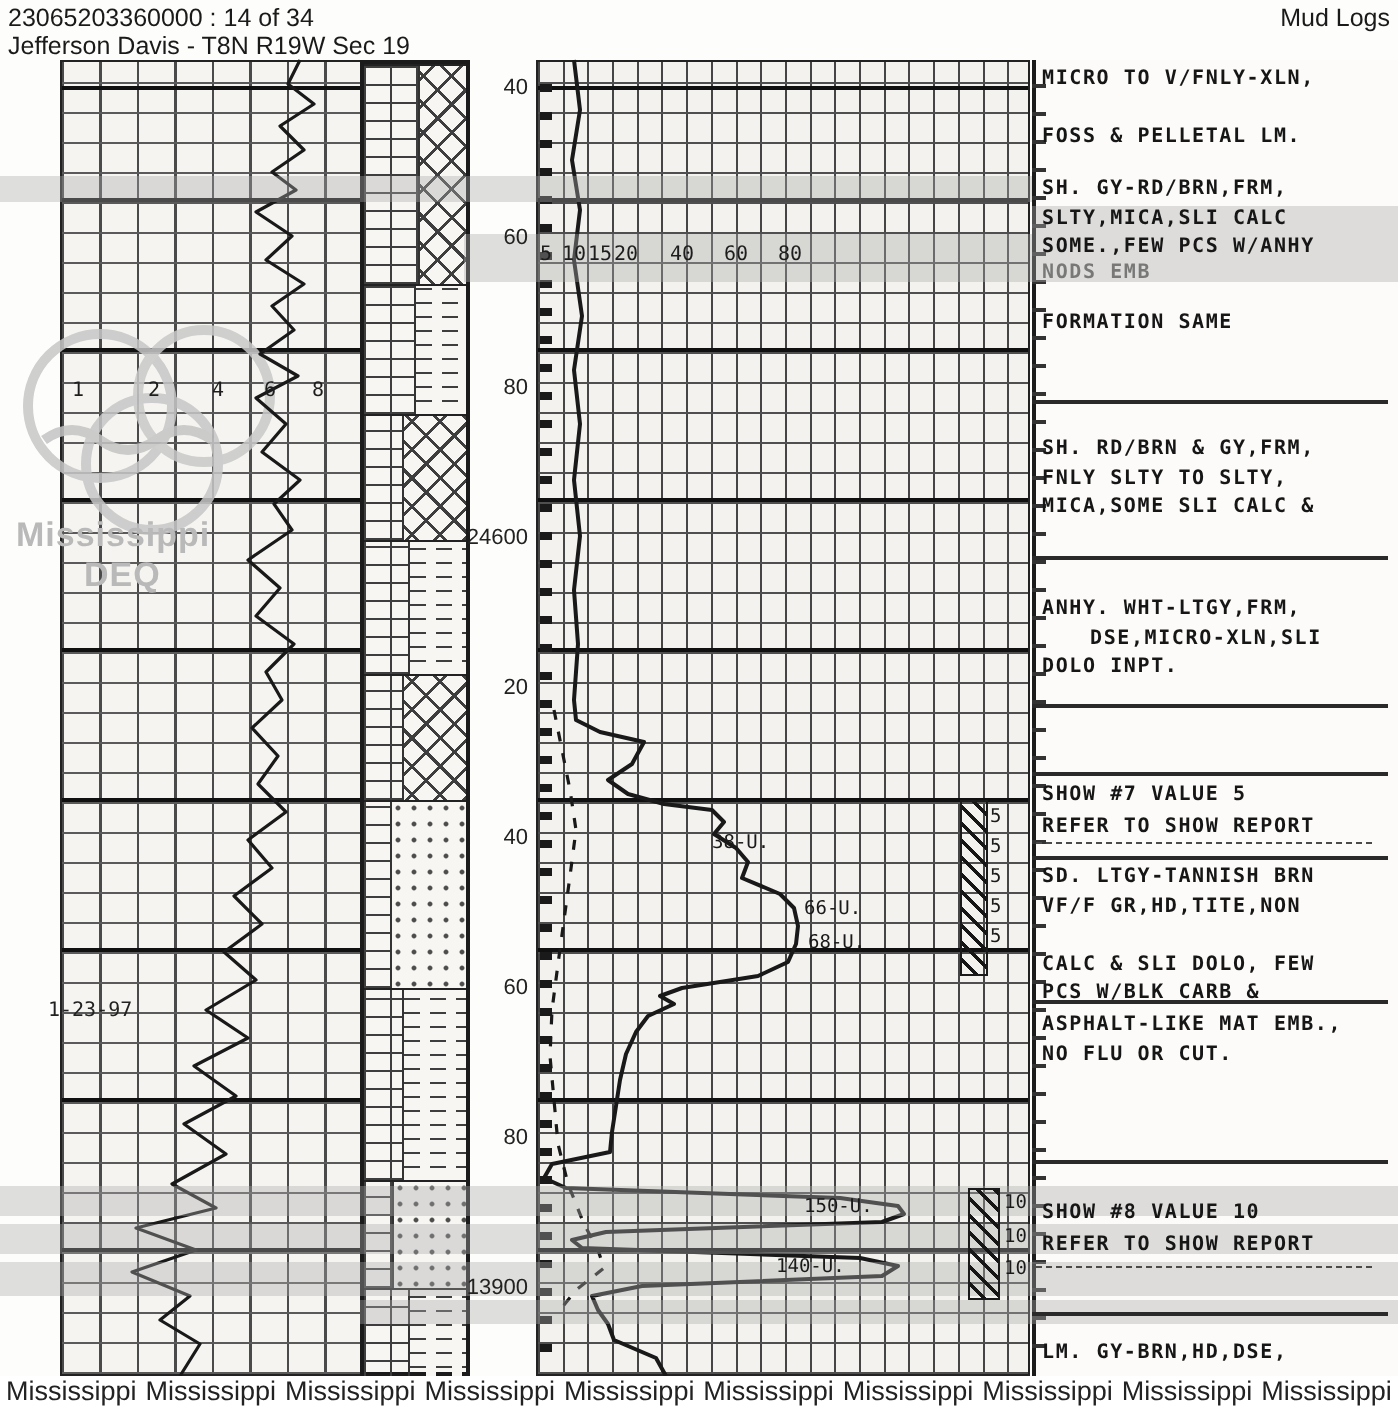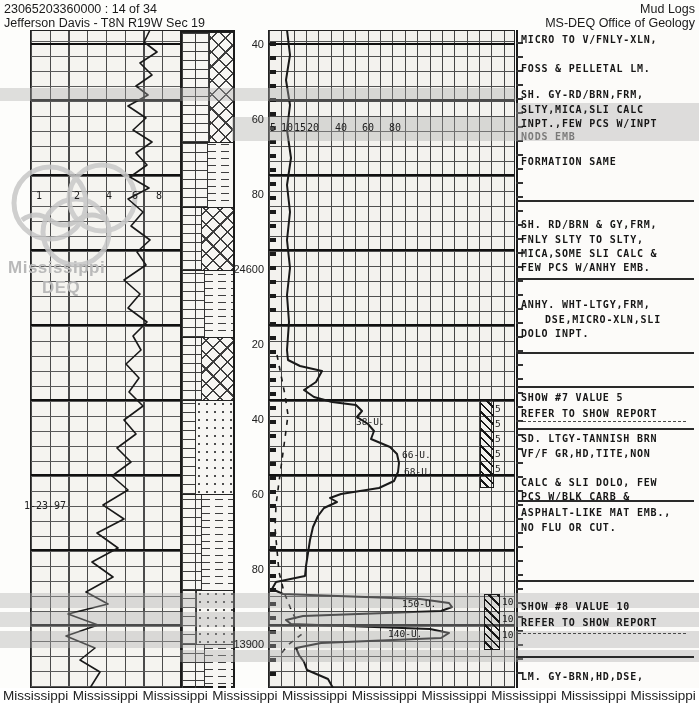--- a/index.html
+++ b/index.html
@@ -71,21 +71,20 @@
     font-family:"DejaVu Sans Mono",monospace;}
 </style>
 </head>
 <body>
 
 <div id="page">
 
   <div class="hdr" style="left:4px;top:2px;">23065203360000 : 14 of 34</div>
   <div class="hdr" style="left:4px;top:16px;">Jefferson Davis - T8N R19W Sec 19</div>
   <div class="hdr" style="right:4px;top:2px;text-align:right;">Mud Logs</div>
-  <div class="hdr" style="right:4px;top:16px;text-align:right;">MS-DEQ Office of Geology</div>
 
   <div id="ltrack" class="track"></div>
   <div id="litho">
       <div class="lithseg" style="top: 0px; height: 110px;">
         <div class="lithcell pat-brick" style="width: 55%;"></div>
         <div class="lithcell pat-anhydrite" style="width: 45%;"></div>
       </div>
       <div class="lithseg" style="top: 110px; height: 65px;">
         <div class="lithcell pat-brick" style="width: 50%;"></div>
         <div class="lithcell pat-shale" style="width: 50%;"></div>
@@ -185,27 +184,26 @@
     <div class="scl" style="left: 389px; top: 122px;">80</div>
     <div class="clab" style="left: 356px; top: 416px;">38-U.</div>
     <div class="clab" style="left: 402px; top: 449px;">66-U.</div>
     <div class="clab" style="left: 404px; top: 466px;">68-U.</div>
     <div class="clab" style="left: 402px; top: 598px;">150-U.</div>
     <div class="clab" style="left: 388px; top: 628px;">140-U.</div>
     <div class="ann" style="top: 33px;">MICRO TO V/FNLY-XLN,</div>
     <div class="ann" style="top: 62px;">FOSS &amp; PELLETAL LM.</div>
     <div class="ann" style="top: 88px;">SH. GY-RD/BRN,FRM,</div>
     <div class="ann" style="top: 103px;">SLTY,MICA,SLI CALC</div>
-    <div class="ann" style="top: 117px;">INPT.,FEW PCS W/INPT</div>
+    <div class="ann" style="top: 117px;">SOME.,FEW PCS W/ANHY</div>
     <div class="ann f" style="top: 130px;">NODS EMB</div>
     <div class="ann" style="top: 155px;">FORMATION SAME</div>
     <div class="ann" style="top: 218px;">SH. RD/BRN &amp; GY,FRM,</div>
     <div class="ann" style="top: 233px;">FNLY SLTY TO SLTY,</div>
     <div class="ann" style="top: 247px;">MICA,SOME SLI CALC &amp;</div>
-    <div class="ann" style="top: 261px;">FEW PCS W/ANHY EMB.</div>
     <div class="ann" style="top: 298px;">ANHY. WHT-LTGY,FRM,</div>
     <div class="ann" style="top: 313px; padding-left: 24px;">DSE,MICRO-XLN,SLI</div>
     <div class="ann" style="top: 327px;">DOLO INPT.</div>
     <div class="ann" style="top: 391px;">SHOW #7  VALUE 5</div>
     <div class="ann" style="top: 407px;">REFER TO SHOW REPORT</div>
     <div class="ann" style="top: 432px;">SD.  LTGY-TANNISH BRN</div>
     <div class="ann" style="top: 447px;">VF/F GR,HD,TITE,NON</div>
     <div class="ann" style="top: 476px;">CALC &amp; SLI DOLO, FEW</div>
     <div class="ann u" style="top: 490px;">PCS W/BLK CARB &amp;</div>
     <div class="ann" style="top: 506px;">ASPHALT-LIKE MAT EMB.,</div>

